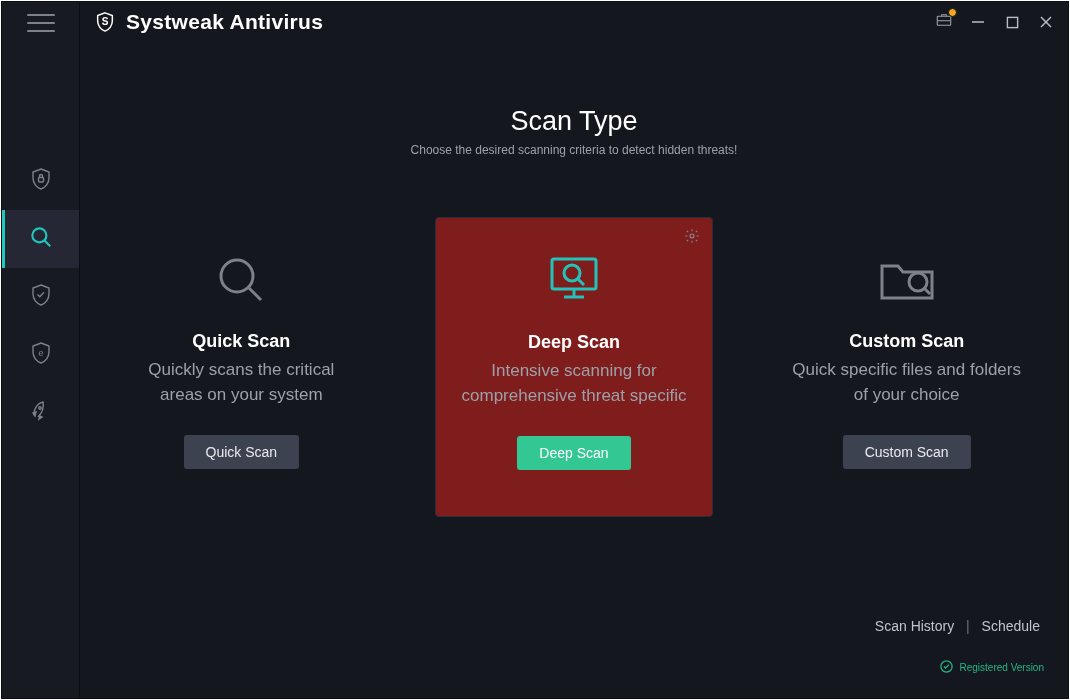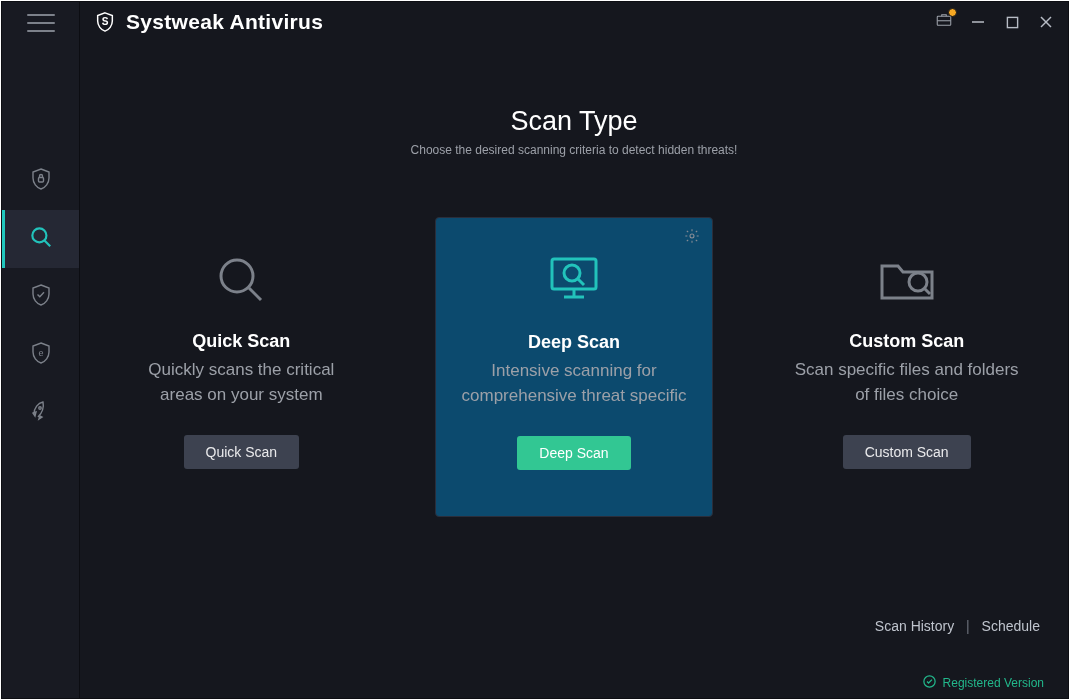--- a/index.html
+++ b/index.html
@@ -33,34 +33,34 @@
     .sidebar-item.active::before { content:""; position:absolute; left:0; top:0; bottom:0; width:3px; background:#20c7bd;}
 
     
     .main { position:absolute; left:78px; right:0; top:0; bottom:0; display:flex; flex-direction:column;}
     .heading-area { text-align:center; margin-top:104px; }
     .heading-area h1 { color:#fff; font-size:27px; font-weight:500; }
     .heading-area p { color:#9ca0a8; font-size:12px; margin-top:6px; }
 
     .cards { display:flex; justify-content:center; align-items:flex-start; gap:10px; margin-top:60px; }
     .card { width:280px; height:300px; padding:30px 24px 0; text-align:center; position:relative; border-radius:4px; margin:0 22px; }
-    .card.selected { background:#0c4a6e; border:1px solid #2a2e3b; }
+    .card.selected { background:#7f1d1d; border:1px solid #2a2e3b; }
     .card-gear { position:absolute; top:10px; right:12px; color:#767a82; cursor:pointer; }
     .card-icon { height:66px; display:flex; align-items:center; justify-content:center; }
     .card-title { color:#fff; font-size:18px; font-weight:600; margin-top:18px; }
     .card-desc { color:#9ca0a8; font-size:17px; line-height:1.45; margin-top:6px; }
     .card-btn { display:inline-block; margin-top:28px; padding:9px 22px; border:none; border-radius:3px; font-size:14px; cursor:pointer; font-weight:500;}
     .card-btn.secondary { background:#3d4250; color:#eaeaec; }
     .card-btn.primary { background:#32c793; color:#fff; }
 
     .footer-links { position:absolute; right:28px; bottom:64px; color:#bfc4cd; font-size:14px; }
     .footer-links a { color:#bfc4cd; text-decoration:none; cursor:pointer; }
     .footer-links .sep { margin:0 8px; color:#6b707a;}
 
-    .registered { position:absolute; right:24px; bottom:6px; display:flex; align-items:center; gap:6px; color:#22b78b; font-size:12px; }
+    .registered { position:absolute; right:24px; bottom:22px; display:flex; align-items:center; gap:6px; color:#22b78b; font-size:10px; }
   </style>
 </head>
 <body>
 
 <div class="window">
 
   <div class="leftcol">
     <div class="burger">
       <div>
           <span></span>
@@ -203,21 +203,21 @@
 
       <div class="card">
         <div class="card-icon">
           <svg width="62" height="56" viewBox="0 0 62 56" fill="none" stroke="#7c818a" stroke-width="3">
               <path d="M6 14 h16 l5 6 h29 v26 H6 Z"></path>
               <circle cx="42" cy="30" r="9"></circle>
               <line x1="54" y1="42" x2="49" y2="37"></line>
             </svg>
         </div>
         <div class="card-title">Custom Scan</div>
-        <div class="card-desc">Scan specific files and folders of files choice</div>
+        <div class="card-desc">Quick specific files and folders of your choice</div>
         <button class="card-btn secondary">Custom Scan</button>
       </div>
 
     </div>
 
     <div class="footer-links">
       <a>Scan History</a>
       <span class="sep">|</span>
       <a>Schedule</a>
     </div>

